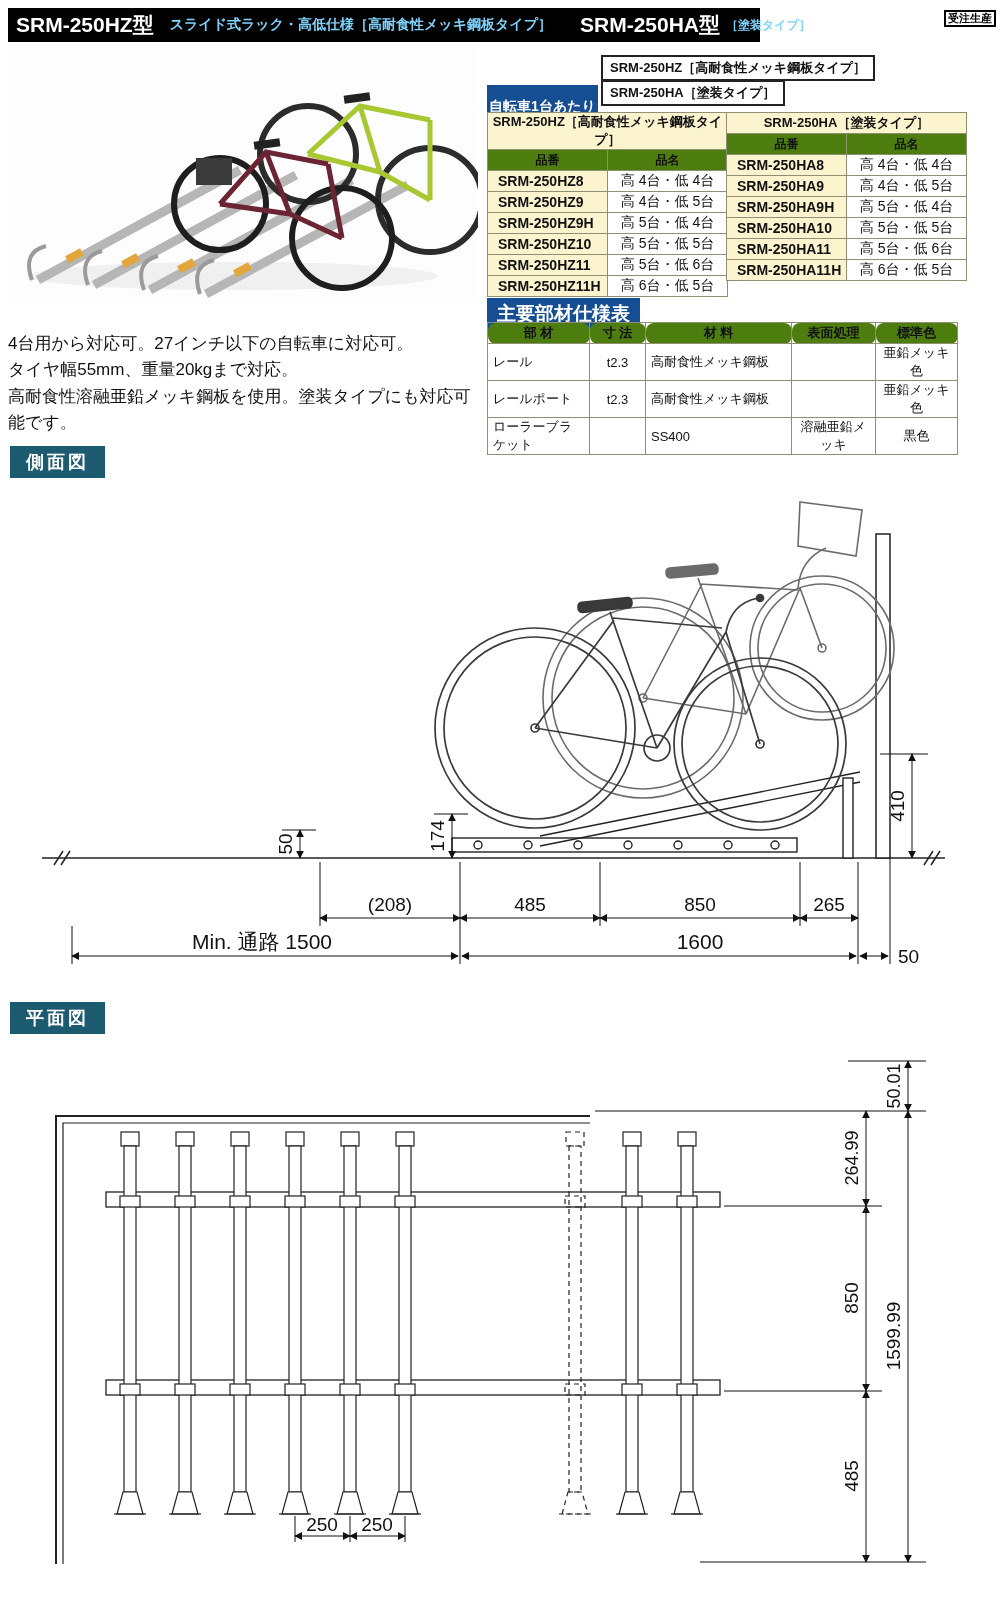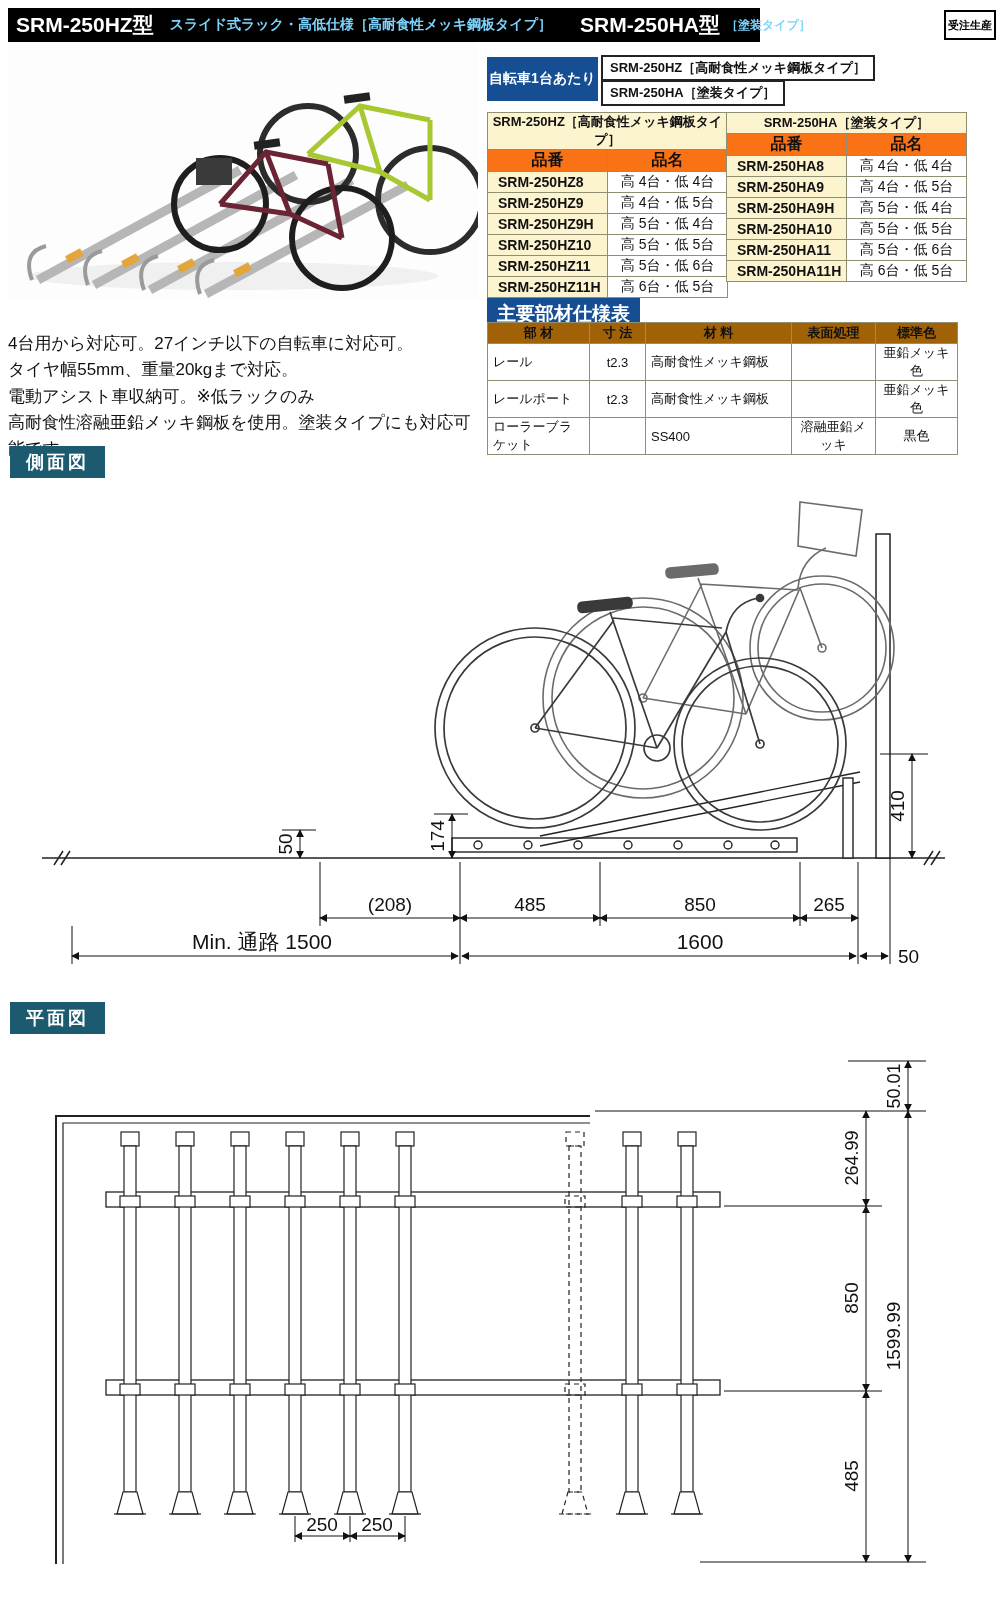--- a/index.html
+++ b/index.html
@@ -16,38 +16,38 @@
   .hd-model { color:#fff; font-weight:bold; font-size:21px; white-space:nowrap; }
   .hd-sub   { color:#7dd3fc; font-weight:bold; font-size:14px; white-space:nowrap; }
   .order-badge {
     background:#fff; border:2px solid #000; color:#000;
     font-size:11px; font-weight:bold;
     display:flex; align-items:center; justify-content:center; white-space:nowrap;
   }
 
   
   .bluelabel { background:#164e94; color:#fff; font-weight:bold; }
-  .perunit-tag { display:flex; align-items:center; justify-content:center; font-size:14px; text-align:center; }
+  .perunit-tag { display:flex; align-items:center; justify-content:center; font-size:14px; text-align:center;margin-top:28px; }
   .modelbox {
     background:#fff; border:2px solid #222; font-size:13px; font-weight:bold;
     padding:2px 7px; white-space:nowrap;
   }
 
   
   table { border-collapse:collapse; table-layout:fixed; }
   .ptable td { border:1px solid #8f8f74; height:21px; font-size:14px; padding:0 2px; }
   .ptable .ttl  { background:#fcf3cf; font-weight:bold; text-align:center; font-size:13px; }
-  .ptable .colh { background:#f97316; font-weight:bold; text-align:center; font-size:16px;margin-top:45px; }
+  .ptable .colh { background:#4d7c0f; font-weight:bold; text-align:center; font-size:12px;margin-top:45px; }
   .ptable .part { background:#fcf3cf; font-weight:bold; padding-left:10px; }
   .ptable .pname{ background:#fff; text-align:center; }
 
   
   .sec-label { font-size:19px; padding:3px 10px; display:inline-block; }
   .mtable td { border:1px solid #8f8f74; height:21px; font-size:13px; padding:0 5px; background:#fff; }
-  .mtable .mh { background:#a16207; font-weight:bold; text-align:center; }
+  .mtable .mh { background:#4d7c0f; font-weight:bold; text-align:center;border-radius:8px; }
   .mtable .c  { text-align:center; }
 
   
   .features { font-size:17px; line-height:1.55; }
 
   
   .teal-label {
     background:#1c5a70; color:#fff; font-size:18px; font-weight:bold;
     padding:4px 16px; letter-spacing:3px; display:inline-block;
   }
@@ -58,21 +58,21 @@
 </style>
 </head>
 <body>
 
 <div class="abs header-bar" style="left:8px; top:8px; width:752px; height:34px;">
   <span class="hd-model" style="margin-left:8px;">SRM-250HZ型</span>
   <span class="hd-sub" style="margin-left:16px;">スライド式ラック・高低仕様［高耐食性メッキ鋼板タイプ］</span>
   <span class="hd-model" style="margin-left:28px;">SRM-250HA型</span>
   <span class="hd-sub" style="margin-left:6px;font-size:12px;">［塗装タイプ］</span>
 </div>
-<div class="abs order-badge" style="left:944px; top:10px; width:52px; height:30px;">受注生産</div>
+<div class="abs order-badge" style="left:944px; top:10px; width:52px; height:17px;">受注生産</div>
 
 <div class="abs" style="left:8px; top:42px;">
   <svg width="470" height="258" viewBox="0 0 470 258">
     <rect width="470" height="258" fill="#fdfdfd"></rect>
     <ellipse cx="225" cy="234" rx="205" ry="14" fill="#f0f0f0"></ellipse>
 
     <g stroke="#b6b6b6" stroke-width="9" fill="none">
       <path d="M30,238 L232,128"></path>
       <path d="M86,243 L288,133"></path>
       <path d="M142,248 L344,138"></path>
@@ -194,21 +194,20 @@
   <tr>
         <td class="part">SRM-250HA11H</td>
         <td class="pname">高 6台・低 5台</td>
       </tr>
 </tbody>
   </table>
 
 <div class="abs features" style="left:8px; top:331px; width:470px;">
   <div>4台用から対応可。27インチ以下の自転車に対応可。</div>
   <div>タイヤ幅55mm、重量20kgまで対応。</div>
-  <div>電動アシスト車収納可。※低ラックのみ</div>
   <div>高耐食性溶融亜鉛メッキ鋼板を使用。塗装タイプにも対応可能です。</div>
 </div>
 
 <div class="abs bluelabel sec-label" style="left:487px; top:298px;">主要部材仕様表</div>
 <table class="mtable abs" style="left:487px; top:322px; width:470px;">
   <colgroup>
       <col style="width:102px">
       <col style="width:56px">
       <col style="width:146px">
       <col style="width:84px">

